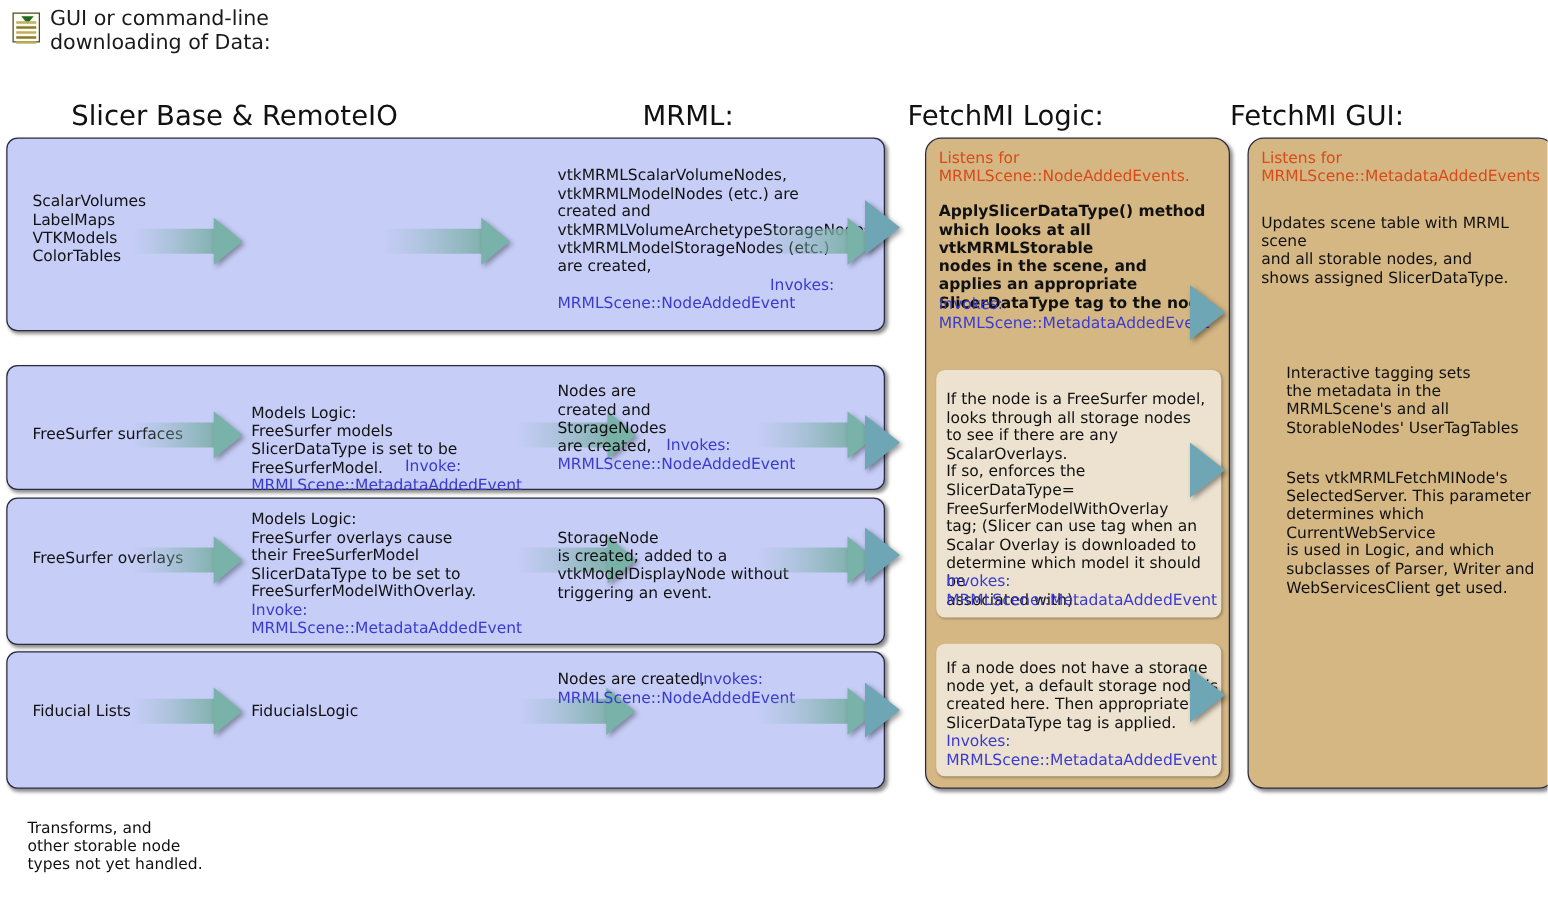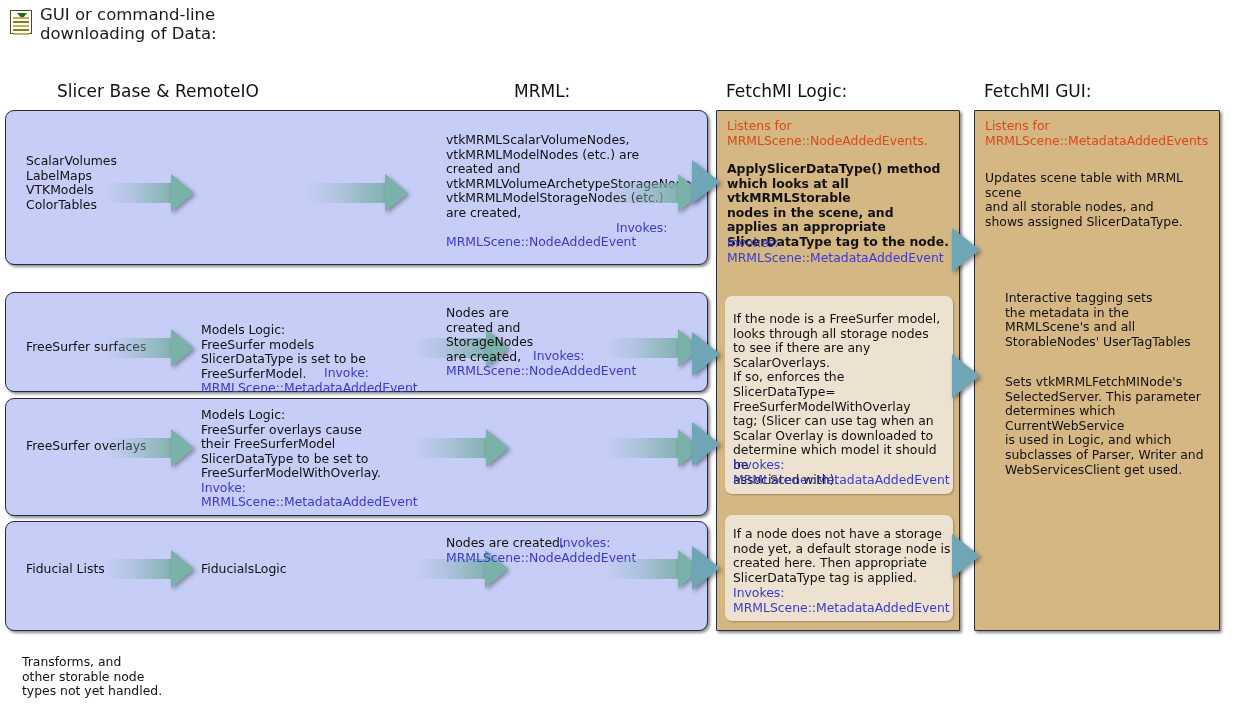--- a/index.html
+++ b/index.html
@@ -29,38 +29,39 @@
     border-top:6px solid #1f6a1f;
   }
   #page-title{
     left:40px;top:5px;
     font-size:16.5px;line-height:19px;color:#1a1a1a;
     white-space:pre-line;
   }
 
   
   .col-head{
-    font-size:17px;color:#111;top:81px;
+    font-size:22px;color:#111;top:81px;
   }
 
   
   .bluebox{
     background:#c6cdf7;
     border:1px solid #2b2b40;
     border-radius:9px;
     box-shadow:2px 2px 3px rgba(0,0,0,.45);
     box-sizing:border-box;
   }
   
   .tanbox{
     background:#d5b784;
     border:1px solid #2b2b40;
-    border-radius:1px;
+    border-radius:13px;
     box-shadow:2px 2px 3px rgba(0,0,0,.45);
     box-sizing:border-box;
+    margin-left:24px;
   }
   .tan-inner{
     background:#ece2cf;
     border-radius:7px;
     box-sizing:border-box;
     box-shadow:1px 1px 2px rgba(0,0,0,.25);
   }
 
   
   .txt{
@@ -178,20 +179,24 @@
 FreeSurfer overlays cause
 their  FreeSurferModel
 SlicerDataType to be set to
 FreeSurferModelWithOverlay.</div>
   <div class="abs txt blue" style="left:195px;top:82px;">Invoke:</div>
   <div class="abs txt blue" style="left:195px;top:96px;">MRMLScene::MetadataAddedEvent</div>
   <div class="abs garrow" style="left:408px;top:30px;width:95px;">
     <div class="shaft"></div>
       <div class="head"></div>
   </div>
+  <div class="abs txt" style="left:440px;top:24px;">StorageNode
+is created; added to a
+vtkModelDisplayNode without
+triggering an event.</div>
   <div class="abs garrow" style="left:600px;top:30px;width:95px;">
     <div class="shaft"></div>
       <div class="head"></div>
   </div>
 </div>
 
 <div class="abs bluebox" style="left:5px;top:521px;width:703px;height:110px;">
   <div class="abs lbl" style="left:20px;top:40px;">Fiducial Lists</div>
   <div class="abs garrow" style="left:100px;top:28px;width:88px;">
     <div class="shaft"></div>

